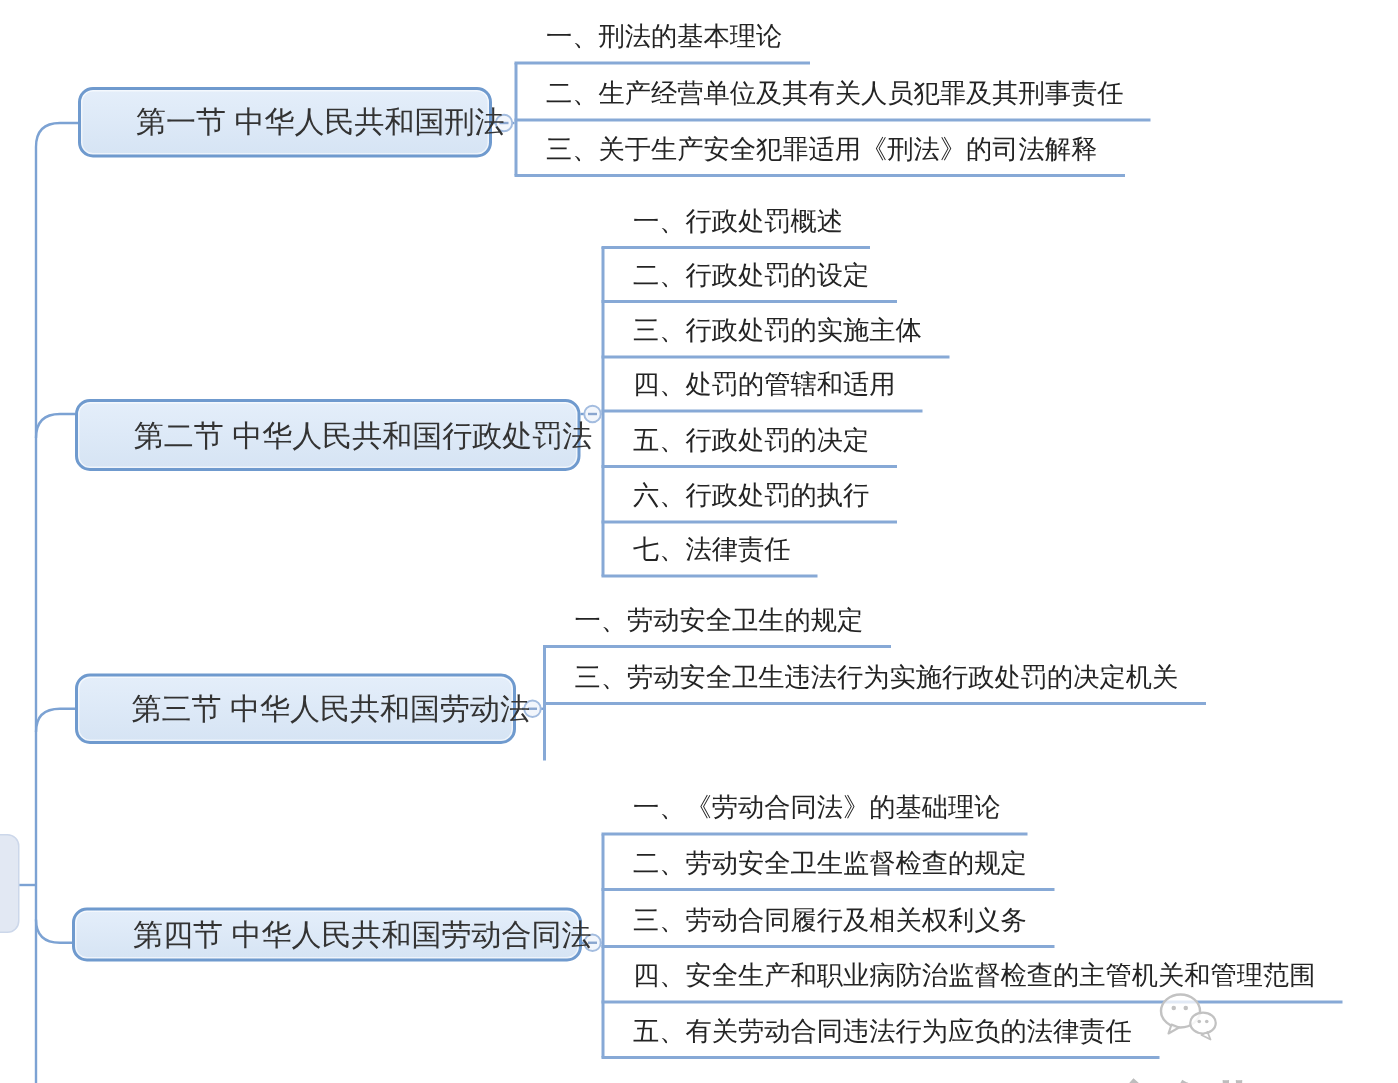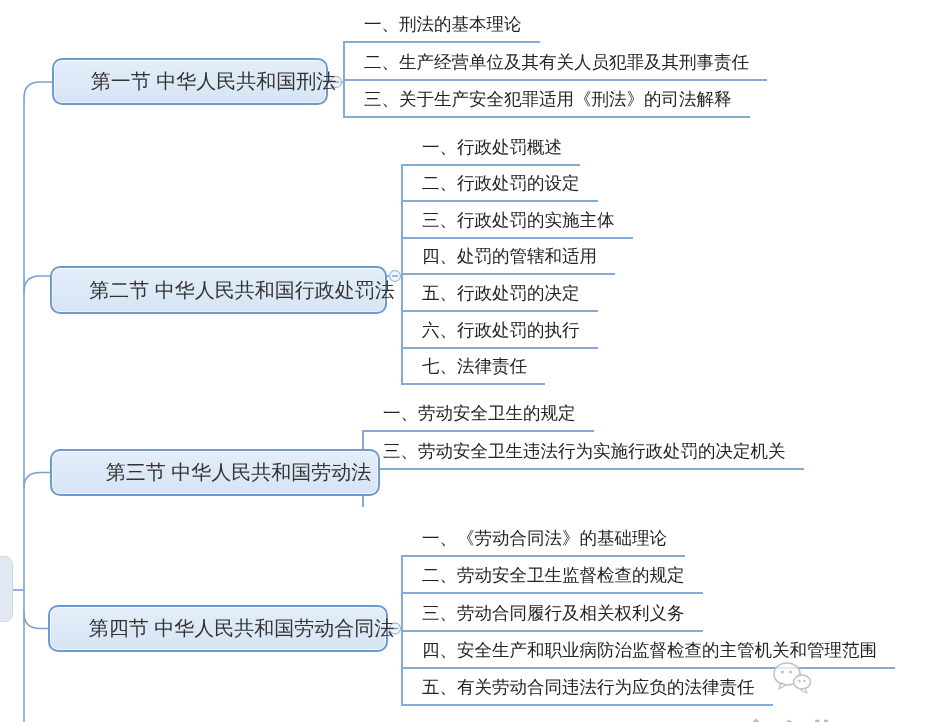--- a/index.html
+++ b/index.html
@@ -91,24 +91,24 @@
   </svg>
 
   <div class="root-node"></div>
 
   <div class="node" style="left:52px;top:58px;width:276px;height:47px;">
     <span>第一节 中华人民共和国刑法</span>
   </div>
   <div class="node" style="left:50px;top:252px;width:337px;height:48px;margin-top:14px;">
     <span>第二节 中华人民共和国行政处罚法</span>
   </div>
-  <div class="node" style="left:50px;top:449px;width:330px;height:47px;">
+  <div class="node" style="left:50px;top:449px;width:294px;height:47px;">
     <span>第三节 中华人民共和国劳动法</span>
   </div>
-  <div class="node" style="left:48px;top:605px;width:340px;height:47px;">
+  <div class="node" style="left:48px;top:605px;width:340px;height:36px;">
     <span>第四节 中华人民共和国劳动合同法</span>
   </div>
 
   <div class="children" style="left:401px;top:129px;--ih:36.6px">
     <div class="child">一、行政处罚概述</div>
     <div class="child">二、行政处罚的设定</div>
     <div class="child">三、行政处罚的实施主体</div>
     <div class="child">四、处罚的管辖和适用</div>
     <div class="child">五、行政处罚的决定</div>
     <div class="child">六、行政处罚的执行</div>

